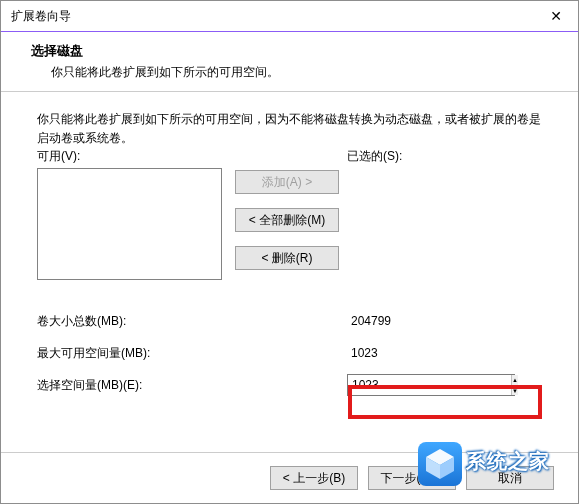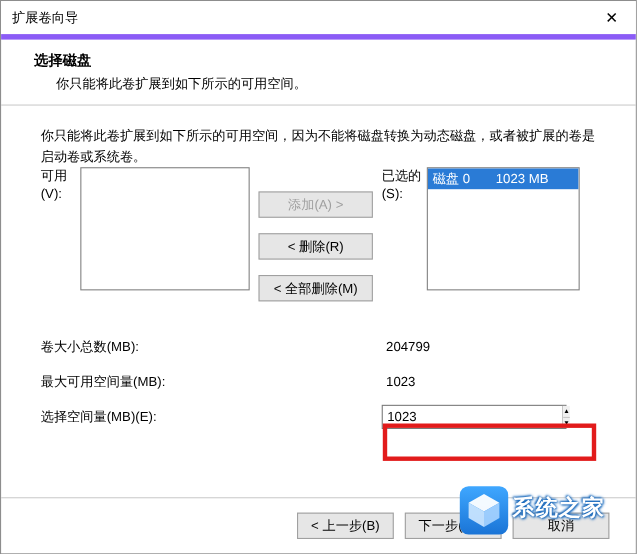--- a/index.html
+++ b/index.html
@@ -19,21 +19,21 @@
     border: 1px solid #8d8d8d;
     box-sizing: border-box;
     background: #fff;
     display: flex;
     flex-direction: column;
   }
   .titlebar {
     height: 30px;
     display: flex;
     align-items: center;
-    border-bottom: 5px solid #8b5cf6;
+    border-bottom: 1px solid #8b5cf6;
     background: #fff;
   }
   .titlebar .title {
     flex: 1;
     padding-left: 10px;
   }
   .titlebar .close {
     width: 44px;
     height: 100%;
     display: flex;
@@ -61,21 +61,21 @@
   }
   .desc {
     line-height: 1.6;
   }
   .lists {
     display: flex;
     align-items: flex-start;
   }
   .col-left, .col-right {
     display: flex;
-    flex-direction: row;
+    flex-direction: column;
   }
   .col-left { width: 190px; }
   .col-right { width: 180px; }
   .col-mid {
     width: 120px;
     display: flex;
     flex-direction: column;
     align-items: center;
     padding-top: 22px;
     gap: 14px;
@@ -234,29 +234,26 @@
     <div class="desc">你只能将此卷扩展到如下所示的可用空间，因为不能将磁盘转换为动态磁盘，或者被扩展的卷是启动卷或系统卷。</div>
 
     <div class="lists">
       <div class="col-left">
         <div class="list-label">可用(V):</div>
         <div class="listbox"></div>
       </div>
 
       <div class="col-mid">
         <button class="btn" data-disabled="true">添加(A) &gt;</button>
+        <button class="btn">&lt; 全部删除(M)</button>
         <button class="btn">&lt; 删除(R)</button>
-        <button class="btn">&lt; 全部删除(M)</button>
       </div>
 
       <div class="col-right">
         <div class="list-label">已选的(S):</div>
-        <div class="listbox">
-          <div class="item selected">磁盘 0       1023 MB</div>
-        </div>
       </div>
     </div>
 
     <div class="form">
       <div class="form-row">
         <div class="flabel">卷大小总数(MB):</div>
         <div class="fval ro">204799</div>
       </div>
       <div class="form-row">
         <div class="flabel">最大可用空间量(MB):</div>

